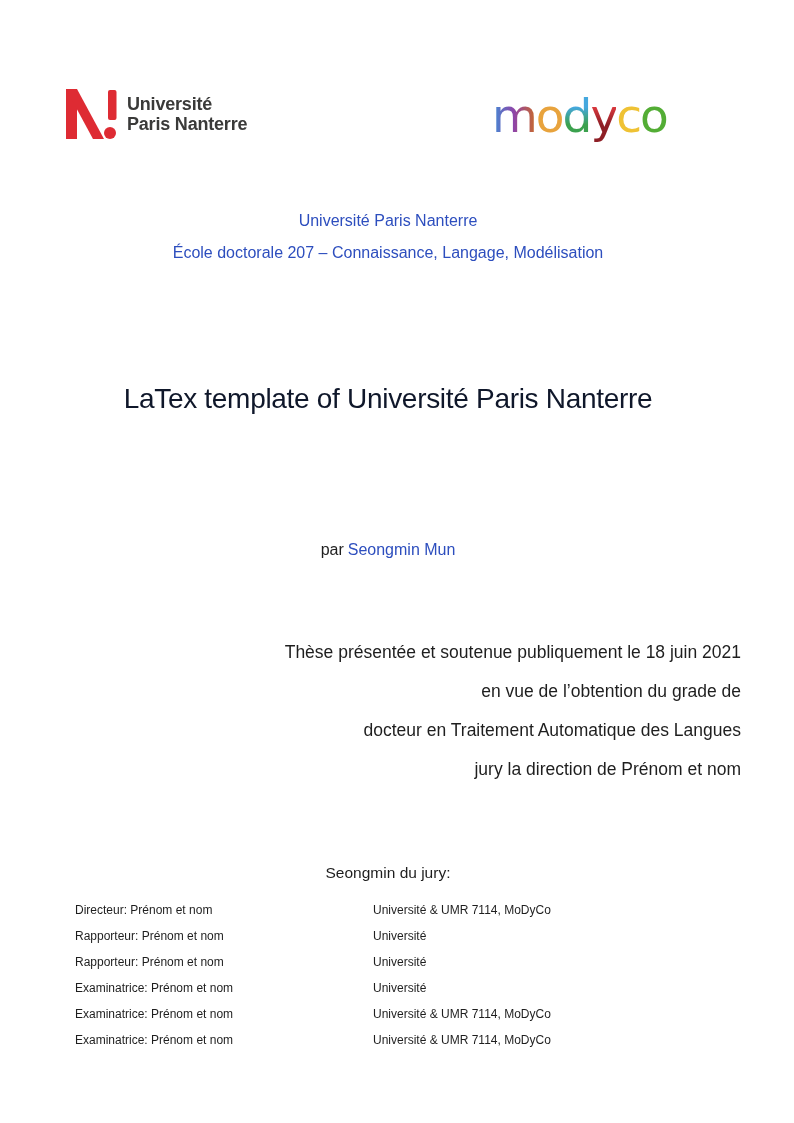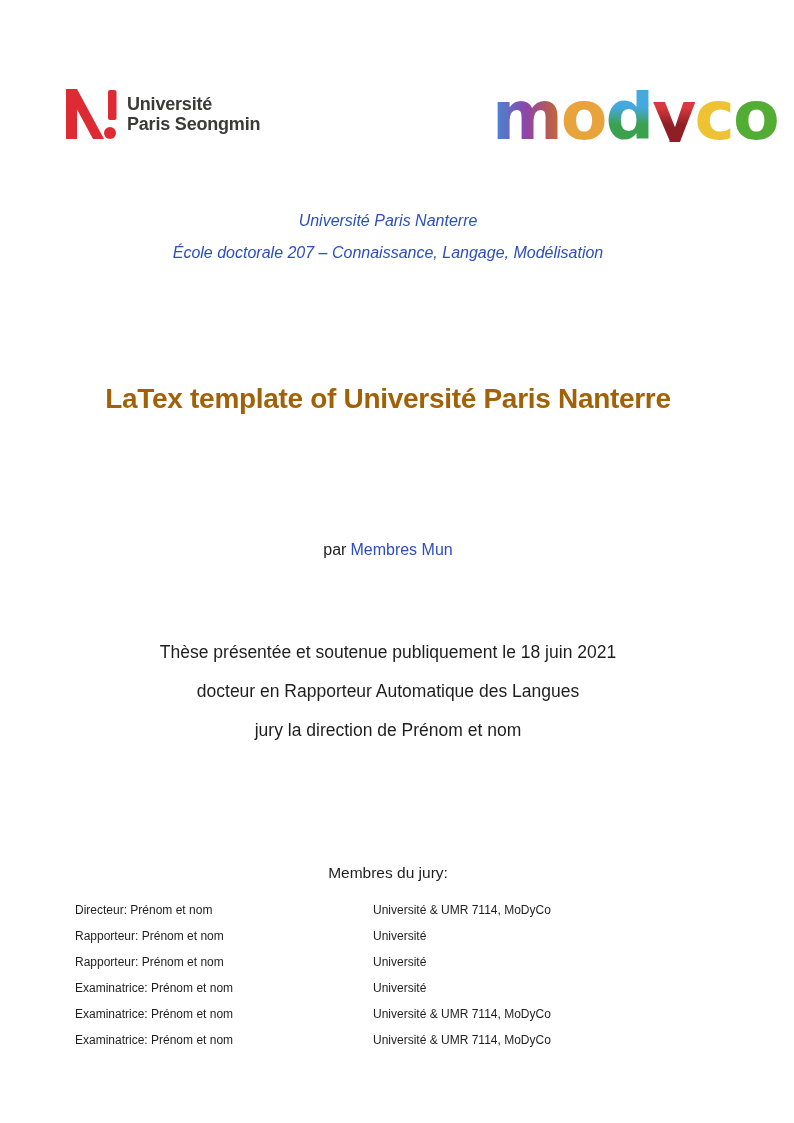--- a/index.html
+++ b/index.html
@@ -10,32 +10,32 @@
     color:#1e1e1e;
   }
   
   .upn-logo { position:absolute; left:64px; top:88px; display:flex; align-items:center; }
   .upn-mark { width:54px; height:52px; display:block; }
   .upn-mark .red { fill:var(--upn-red,#DE2B33); }
   .upn-text { margin-left:9px; font-weight:bold; font-size:18px; line-height:20px;
               color:var(--upn-gray,#3A3A39); letter-spacing:-0.2px; }
   
   .modyco { position:absolute; left:492px; top:90px; font-family:"DejaVu Sans",sans-serif;
-            font-weight:bold; font-size:68px; line-height:52px; letter-spacing:-2px; }
+            font-weight:normal; font-size:47px; line-height:52px; letter-spacing:-2px; }
   .modyco .letter { display:inline-block; }
   .modyco .grad { -webkit-background-clip:text; background-clip:text; color:transparent; }
   
   .centered { position:absolute; left:35px; width:706px; text-align:center; }
-  .edu-header { top:213px; font-size:16px;font-style:italic; }
+  .edu-header { top:213px; font-size:16px; }
   .edu-header .line { margin-bottom:16px; line-height:16px; }
   .blue { color:var(--link-blue,#2D4EBE); }
-  .title { top:383px; font-size:28px; font-weight:bold; color:#a16207; letter-spacing:-0.3px; }
+  .title { top:383px; font-size:28px; font-weight:normal; color:#0f172a; letter-spacing:-0.3px; }
   .byline { top:541px; font-size:16px; }
   .byline .author { margin-left:4px; }
-  .defense { top:633px; font-size:17.5px; }
+  .defense { top:633px; font-size:17.5px;text-align:right; }
   .defense .dline { line-height:39px; height:39px; }
   .jury-heading { top:864px; font-size:15.5px; }
   
   .jury-table { position:absolute; left:75px; top:897px; width:660px; font-size:12px; }
   .jury-row { display:flex; height:26px; align-items:center; }
   .jury-role { width:298px; }
   .jury-aff { flex:1; }
 </style>
 </head>
 <body>
@@ -44,44 +44,45 @@
 
   <div class="upn-logo">
     <svg class="upn-mark" viewBox="0 0 54 52" aria-hidden="true">
       <polygon class="red" points="2,1 13,1 13,51 2,51"></polygon>
       <polygon class="red" points="2,1 13,1 40,51 29,51"></polygon>
       <rect class="red" x="44" y="2" width="8.5" height="30" rx="2"></rect>
       <circle class="red" cx="46" cy="45" r="6"></circle>
     </svg>
     <div class="upn-text">
       <div>Université</div>
-      <div>Paris Seongmin</div>
+      <div>Paris Nanterre</div>
     </div>
   </div>
 
   <div class="modyco" id="modyco-letters"><span class="letter grad" style="background-image: linear-gradient(90deg, rgb(62, 143, 216), rgb(143, 68, 168), rgb(201, 105, 42));">m</span><span class="letter" style="color: rgb(232, 163, 61);">o</span><span class="letter grad" style="background-image: linear-gradient(rgb(69, 168, 222), rgb(69, 168, 222), rgb(59, 161, 78), rgb(59, 161, 78));">d</span><span class="letter grad" style="background-image: linear-gradient(rgb(217, 56, 61), rgb(217, 56, 61), rgb(142, 31, 38), rgb(142, 31, 38));">y</span><span class="letter" style="color: rgb(239, 194, 52);">c</span><span class="letter" style="color: rgb(83, 173, 53);">o</span></div>
 
   <div class="centered edu-header">
     <div class="line blue">Université Paris Nanterre</div>
     <div class="line blue">École doctorale 207 – Connaissance, Langage, Modélisation</div>
   </div>
 
   <div class="centered title">LaTex template of Université Paris Nanterre</div>
 
   <div class="centered byline">
-    <span>par</span><span class="author blue">Membres Mun</span>
+    <span>par</span><span class="author blue">Seongmin Mun</span>
   </div>
 
   <div class="centered defense" id="defense-block">
       <div class="dline">Thèse présentée et soutenue publiquement le 18 juin 2021</div>
-      <div class="dline">docteur en Rapporteur Automatique des Langues</div>
+      <div class="dline">en vue de l’obtention du grade de</div>
+      <div class="dline">docteur en Traitement Automatique des Langues</div>
       <div class="dline">jury la direction de Prénom et nom</div>
     </div>
 
-  <div class="centered jury-heading">Membres du jury:</div>
+  <div class="centered jury-heading">Seongmin du jury:</div>
   <div class="jury-table" id="jury-table">
       <div class="jury-row">
         <span class="jury-role">Directeur: Prénom et nom</span>
         <span class="jury-aff">Université &amp; UMR 7114, MoDyCo</span>
       </div>
       <div class="jury-row">
         <span class="jury-role">Rapporteur: Prénom et nom</span>
         <span class="jury-aff">Université</span>
       </div>
       <div class="jury-row">

